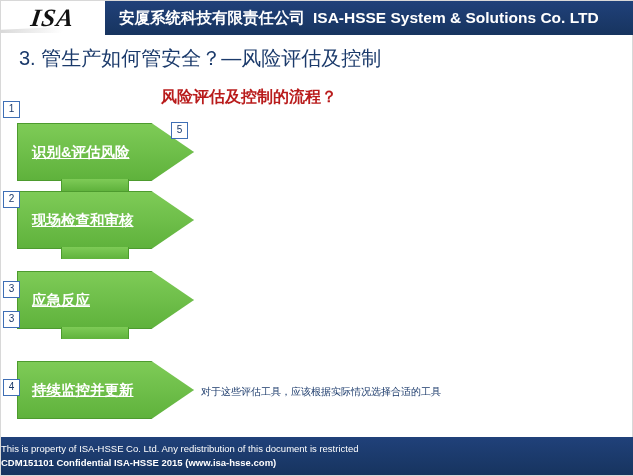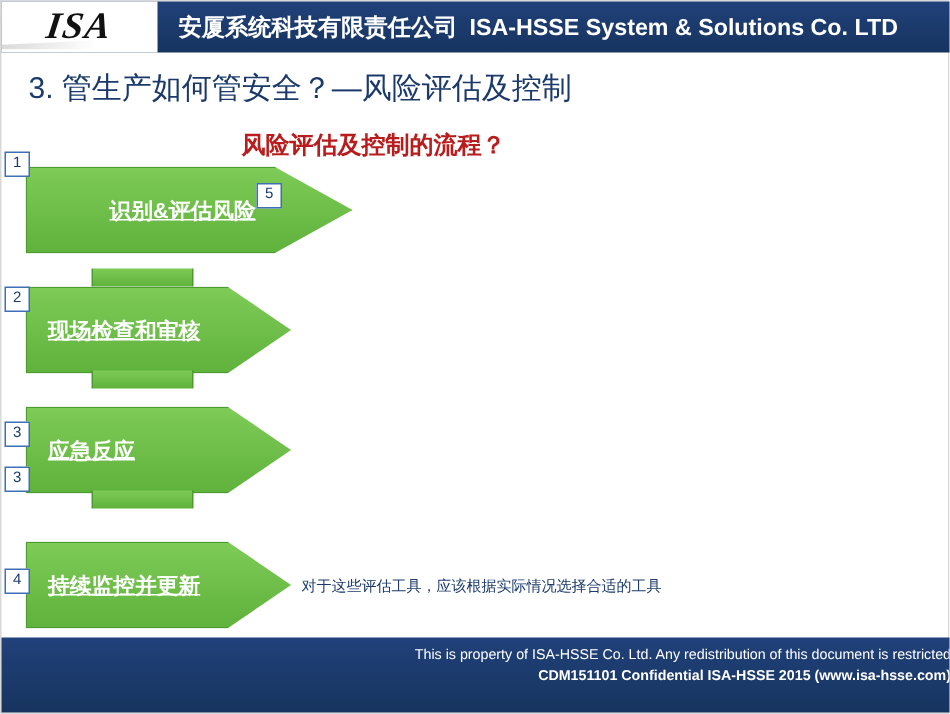--- a/index.html
+++ b/index.html
@@ -190,25 +190,25 @@
     font-size: 10px;
     color: #1b3a6b;
     line-height: 1.55;
   }
   
   .footer {
     position: absolute;
     left: 0;
     bottom: 0;
     width: 633px;
-    height: 50px;
+    height: 38px;
     background: #1b3a6b;
     background: linear-gradient(to bottom, #20417a 0%, #17345f 100%);
     color: #ffffff;
-    text-align: right;
+    text-align: left;
     font-size: 9.5px;
     padding-top: 5px;
     box-sizing: border-box;
   }
   .footer div {
     line-height: 1.5;
   }
   .footer .line2 {
     font-weight: bold;
   }
@@ -225,21 +225,21 @@
     </div>
     <div class="header-title">
       <span>安厦系统科技有限责任公司</span><span class="en">ISA-HSSE  System &amp; Solutions Co. LTD</span>
     </div>
   </div>
 
   <div class="slide-title">3. 管生产如何管安全？—风险评估及控制</div>
   <div class="subtitle">风险评估及控制的流程？</div>
 
   <div class="flow">
-    <div class="chev" style="top:0;padding-left:41px;">
+    <div class="chev" style="top:12px;">
       <span class="chev-label">识别&amp;评估风险</span>
     </div>
     <div class="connector" style="top:68px;"></div>
     <div class="chev" style="top:80px;">
       <span class="chev-label">现场检查和审核</span>
     </div>
     <div class="connector" style="top:136px;"></div>
     <div class="chev" style="top:160px;">
       <span class="chev-label">应急反应</span>
     </div>

